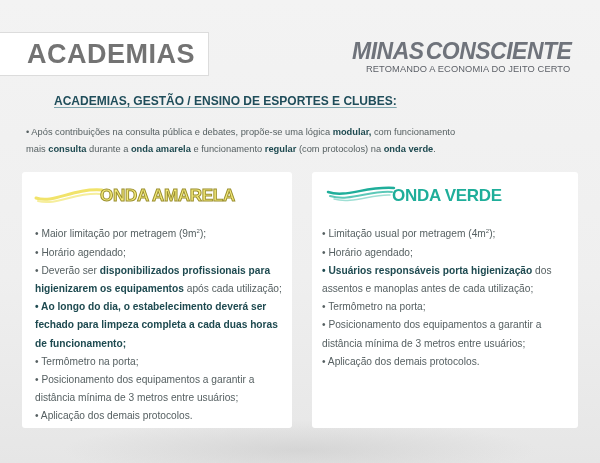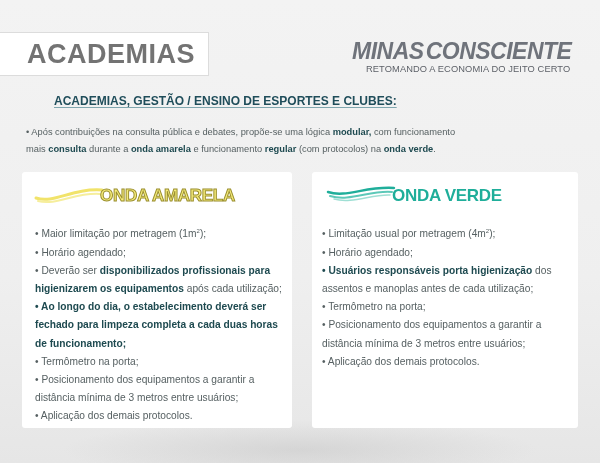--- a/index.html
+++ b/index.html
@@ -110,21 +110,21 @@
 
 <div class="card left">
   <div class="card-head">
     <svg class="wave" style="left:12px;" width="70" height="24" viewBox="0 0 70 24">
       <path d="M2,16 C20,22 38,6 68,8" stroke="#f1e36a" stroke-width="3" fill="none" stroke-linecap="round"></path>
       <path d="M4,19 C22,24 42,10 66,12" stroke="#f6ee9c" stroke-width="2" fill="none" stroke-linecap="round"></path>
     </svg>
     <div class="card-title">ONDA AMARELA</div>
   </div>
   <div class="card-body">
-    <p><span>• Maior limitação por metragem (1m</span><sup>2</sup><span>);</span></p>
+    <p><span>• Maior limitação por metragem (9m</span><sup>2</sup><span>);</span></p>
     <p><span>• Horário agendado;</span></p>
     <p><span>• Deverão ser </span><b>disponibilizados profissionais para higienizarem os equipamentos</b><span> após cada utilização;</span></p>
     <p><b>• Ao longo do dia, o estabelecimento deverá ser fechado para limpeza completa a cada duas horas de funcionamento;</b></p>
     <p><span>• Termômetro na porta;</span></p>
     <p><span>•  Posicionamento dos equipamentos a garantir a distância mínima de 3 metros entre usuários;</span></p>
     <p><span>• Aplicação dos demais protocolos.</span></p>
   </div>
 </div>
 
 <div class="card right">

